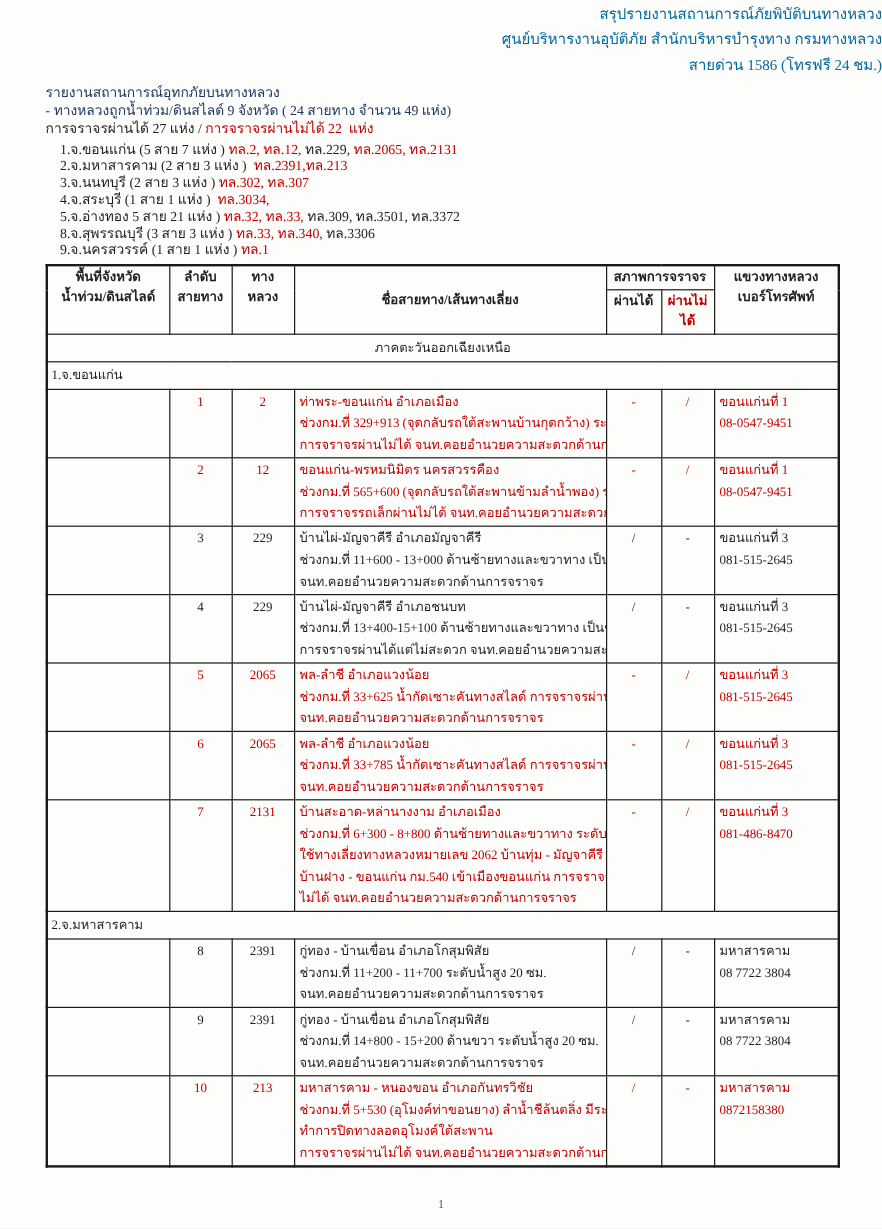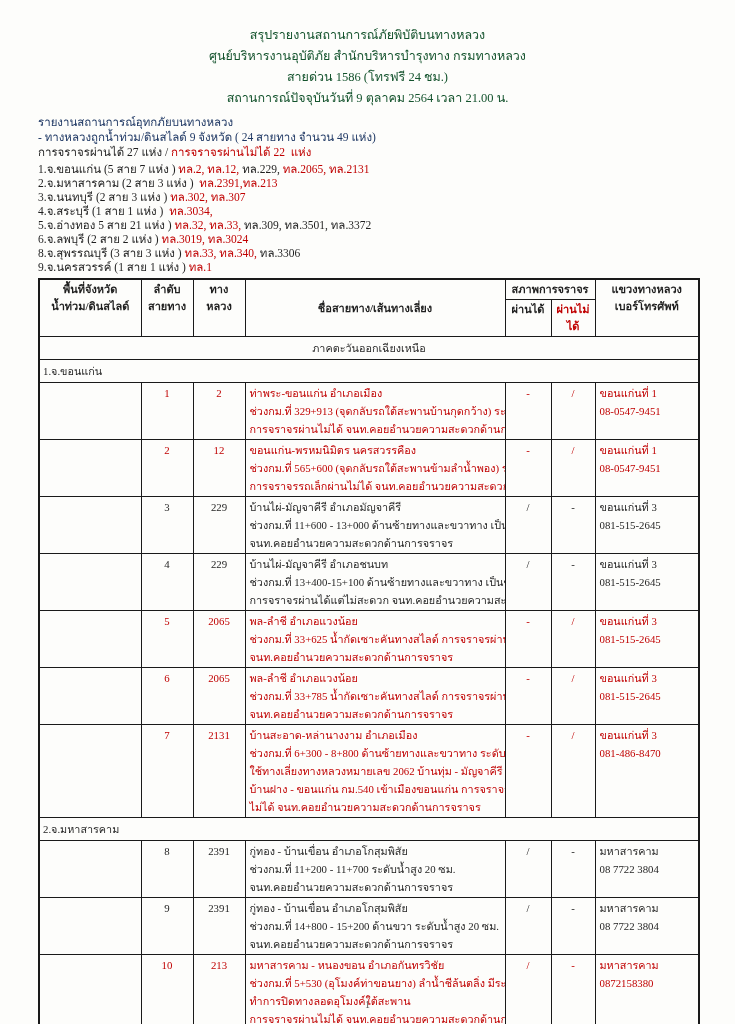--- a/index.html
+++ b/index.html
@@ -4,24 +4,24 @@
 <style>
   html,body{margin:0;padding:0;background:#e8e8e6;}
   .page{
     width:735px;height:1024px;margin:0 auto;background:#fdfdfb;
     font-family:"Liberation Serif", serif;color:#1f1f1f;
     position:relative;box-sizing:border-box;overflow:hidden;
   }
   .navy{color:#1f3864;}
   .red{color:#c00000;}
   .black{color:#1f1f1f;}
-  .doc-header{padding-top:25px;text-align:center;font-size:12.5px;line-height:21px;color:#14532d;}
+  .doc-header{padding-top:2px;text-align:right;font-size:12.5px;line-height:21px;color:#0369a1;}
   .intro{margin:6px 0 0 38px;font-size:11.5px;line-height:15px;}
   .intro .line{white-space:pre-wrap;}
-  .summary{margin:2px 0 4px 38px;font-size:11.5px;line-height:14px;}
+  .summary{margin:2px 0 4px 50px;font-size:11.5px;line-height:14px;}
   .summary-line{white-space:pre-wrap;}
   table.report{
     margin-left:38px;width:660px;border-collapse:collapse;table-layout:fixed;
     font-size:10.8px;border:2px solid #1a1a1a;
   }
   table.report th, table.report td{
     border:1px solid #1a1a1a;padding:1px 4px;vertical-align:top;
     overflow:hidden;
   }
   thead th{font-weight:bold;text-align:center;font-size:11px;line-height:17px;padding:2px 2px;}
@@ -35,36 +35,34 @@
 </style>
 </head>
 <body>
 
 <div class="page">
 
   <div class="doc-header">
     <div>สรุปรายงานสถานการณ์ภัยพิบัติบนทางหลวง</div>
     <div>ศูนย์บริหารงานอุบัติภัย สำนักบริหารบำรุงทาง กรมทางหลวง</div>
     <div>สายด่วน 1586 (โทรฟรี 24 ชม.)</div>
-    <div>สถานการณ์ปัจจุบันวันที่ 9 ตุลาคม 2564  เวลา 21.00 น.</div>
   </div>
 
   <div class="intro">
     <div class="line navy">รายงานสถานการณ์อุทกภัยบนทางหลวง</div>
     <div class="line navy">- ทางหลวงถูกน้ำท่วม/ดินสไลด์ 9 จังหวัด ( 24 สายทาง จำนวน 49 แห่ง)</div>
     <div class="line"><span class="black">การจราจรผ่านได้ 27 แห่ง / </span><span class="red">การจราจรผ่านไม่ได้ 22  แห่ง</span></div>
   </div>
 
   <div class="summary">
       <div class="summary-line"><span class="black">1.จ.ขอนแก่น (5 สาย 7 แห่ง ) </span><span class="red">ทล.2, </span><span class="red">ทล.12, </span><span class="black">ทล.229, </span><span class="red">ทล.2065, </span><span class="red">ทล.2131</span></div>
       <div class="summary-line"><span class="black">2.จ.มหาสารคาม (2 สาย 3 แห่ง )  </span><span class="red">ทล.2391,ทล.213</span></div>
       <div class="summary-line"><span class="black">3.จ.นนทบุรี (2 สาย 3 แห่ง ) </span><span class="red">ทล.302, </span><span class="red">ทล.307</span></div>
       <div class="summary-line"><span class="black">4.จ.สระบุรี (1 สาย 1 แห่ง )  </span><span class="red">ทล.3034,</span></div>
       <div class="summary-line"><span class="black">5.จ.อ่างทอง 5 สาย 21 แห่ง ) </span><span class="red">ทล.32, </span><span class="red">ทล.33, </span><span class="black">ทล.309, ทล.3501, ทล.3372</span></div>
-      <div class="summary-line"><span class="black">6.จ.ลพบุรี (2 สาย 2 แห่ง ) </span><span class="red">ทล.3019, </span><span class="red">ทล.3024</span></div>
       <div class="summary-line"><span class="black">8.จ.สุพรรณบุรี (3 สาย 3 แห่ง ) </span><span class="red">ทล.33, </span><span class="red">ทล.340, </span><span class="black">ทล.3306</span></div>
       <div class="summary-line"><span class="black">9.จ.นครสวรรค์ (1 สาย 1 แห่ง ) </span><span class="red">ทล.1</span></div>
     </div>
 
   <table class="report">
     <colgroup>
       <col style="width:102px">
         <col style="width:52px">
         <col style="width:52px">
       <col style="width:260px">

